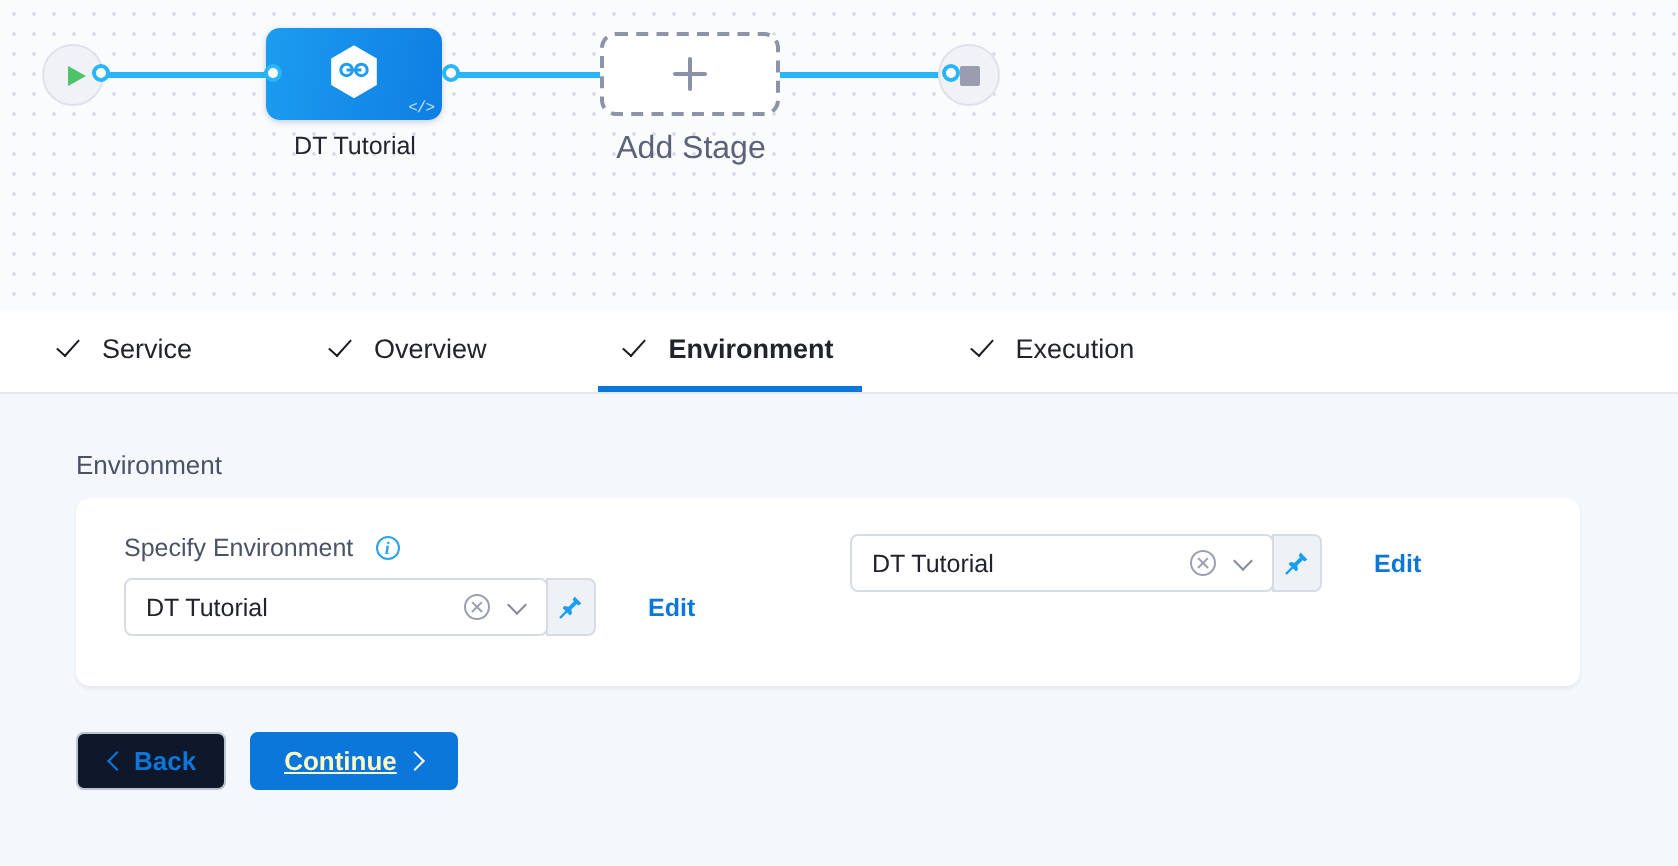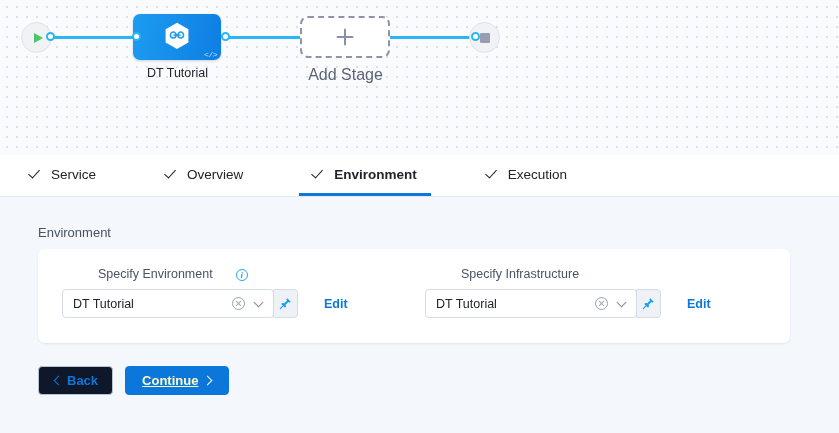--- a/index.html
+++ b/index.html
@@ -231,24 +231,23 @@
   }
 
   .field-group { position: absolute; top: 18px; }
   .fg-env  { left: 24px; }
   .fg-infra { left: 387px; }
 
   .field-label {
     font-size: 12.5px;
     color: #4a5265;
     display: flex;
-    align-items: flex-end;
-    gap: 23px;
+    align-items: center;
+    gap: 11px;
     margin-bottom: 8px;
-    margin-left: 36px;
   }
   .info-icon {
     width: 12px;
     height: 12px;
     border-radius: 50%;
     border: 1.2px solid #2aa3ef;
     color: #2aa3ef;
     font-size: 9px;
     line-height: 10px;
     text-align: center;
@@ -476,23 +475,20 @@
           <svg width="13" height="13" viewBox="0 0 16 16">
             <path d="M10.2 1.6 L14.4 5.8 L12.5 7 L11.6 6.1 L8.2 9.5 L8.6 12.0 L7.4 13.2 L2.8 8.6 L4.0 7.4 L6.5 7.8 L9.9 4.4 L9.0 3.5 Z" fill="#1a9ff0"></path>
             <path d="M5.0 11.0 L1.6 14.4" stroke="#1a9ff0" stroke-width="1.4" stroke-linecap="round"></path>
           </svg>
         </div>
         <span class="edit-link">Edit</span>
       </div>
     </div>
 
     <div class="field-group fg-infra">
-      <div class="field-label">
-        <span>Specify Infrastructure</span>
-      </div>
       <div class="field-row">
         <div class="select-box">
           <span class="select-value">DT Tutorial</span>
           <span class="clear-icon"></span>
           <span class="chev"></span>
         </div>
         <div class="pin-btn">
           <svg width="13" height="13" viewBox="0 0 16 16">
             <path d="M10.2 1.6 L14.4 5.8 L12.5 7 L11.6 6.1 L8.2 9.5 L8.6 12.0 L7.4 13.2 L2.8 8.6 L4.0 7.4 L6.5 7.8 L9.9 4.4 L9.0 3.5 Z" fill="#1a9ff0"></path>
             <path d="M5.0 11.0 L1.6 14.4" stroke="#1a9ff0" stroke-width="1.4" stroke-linecap="round"></path>

